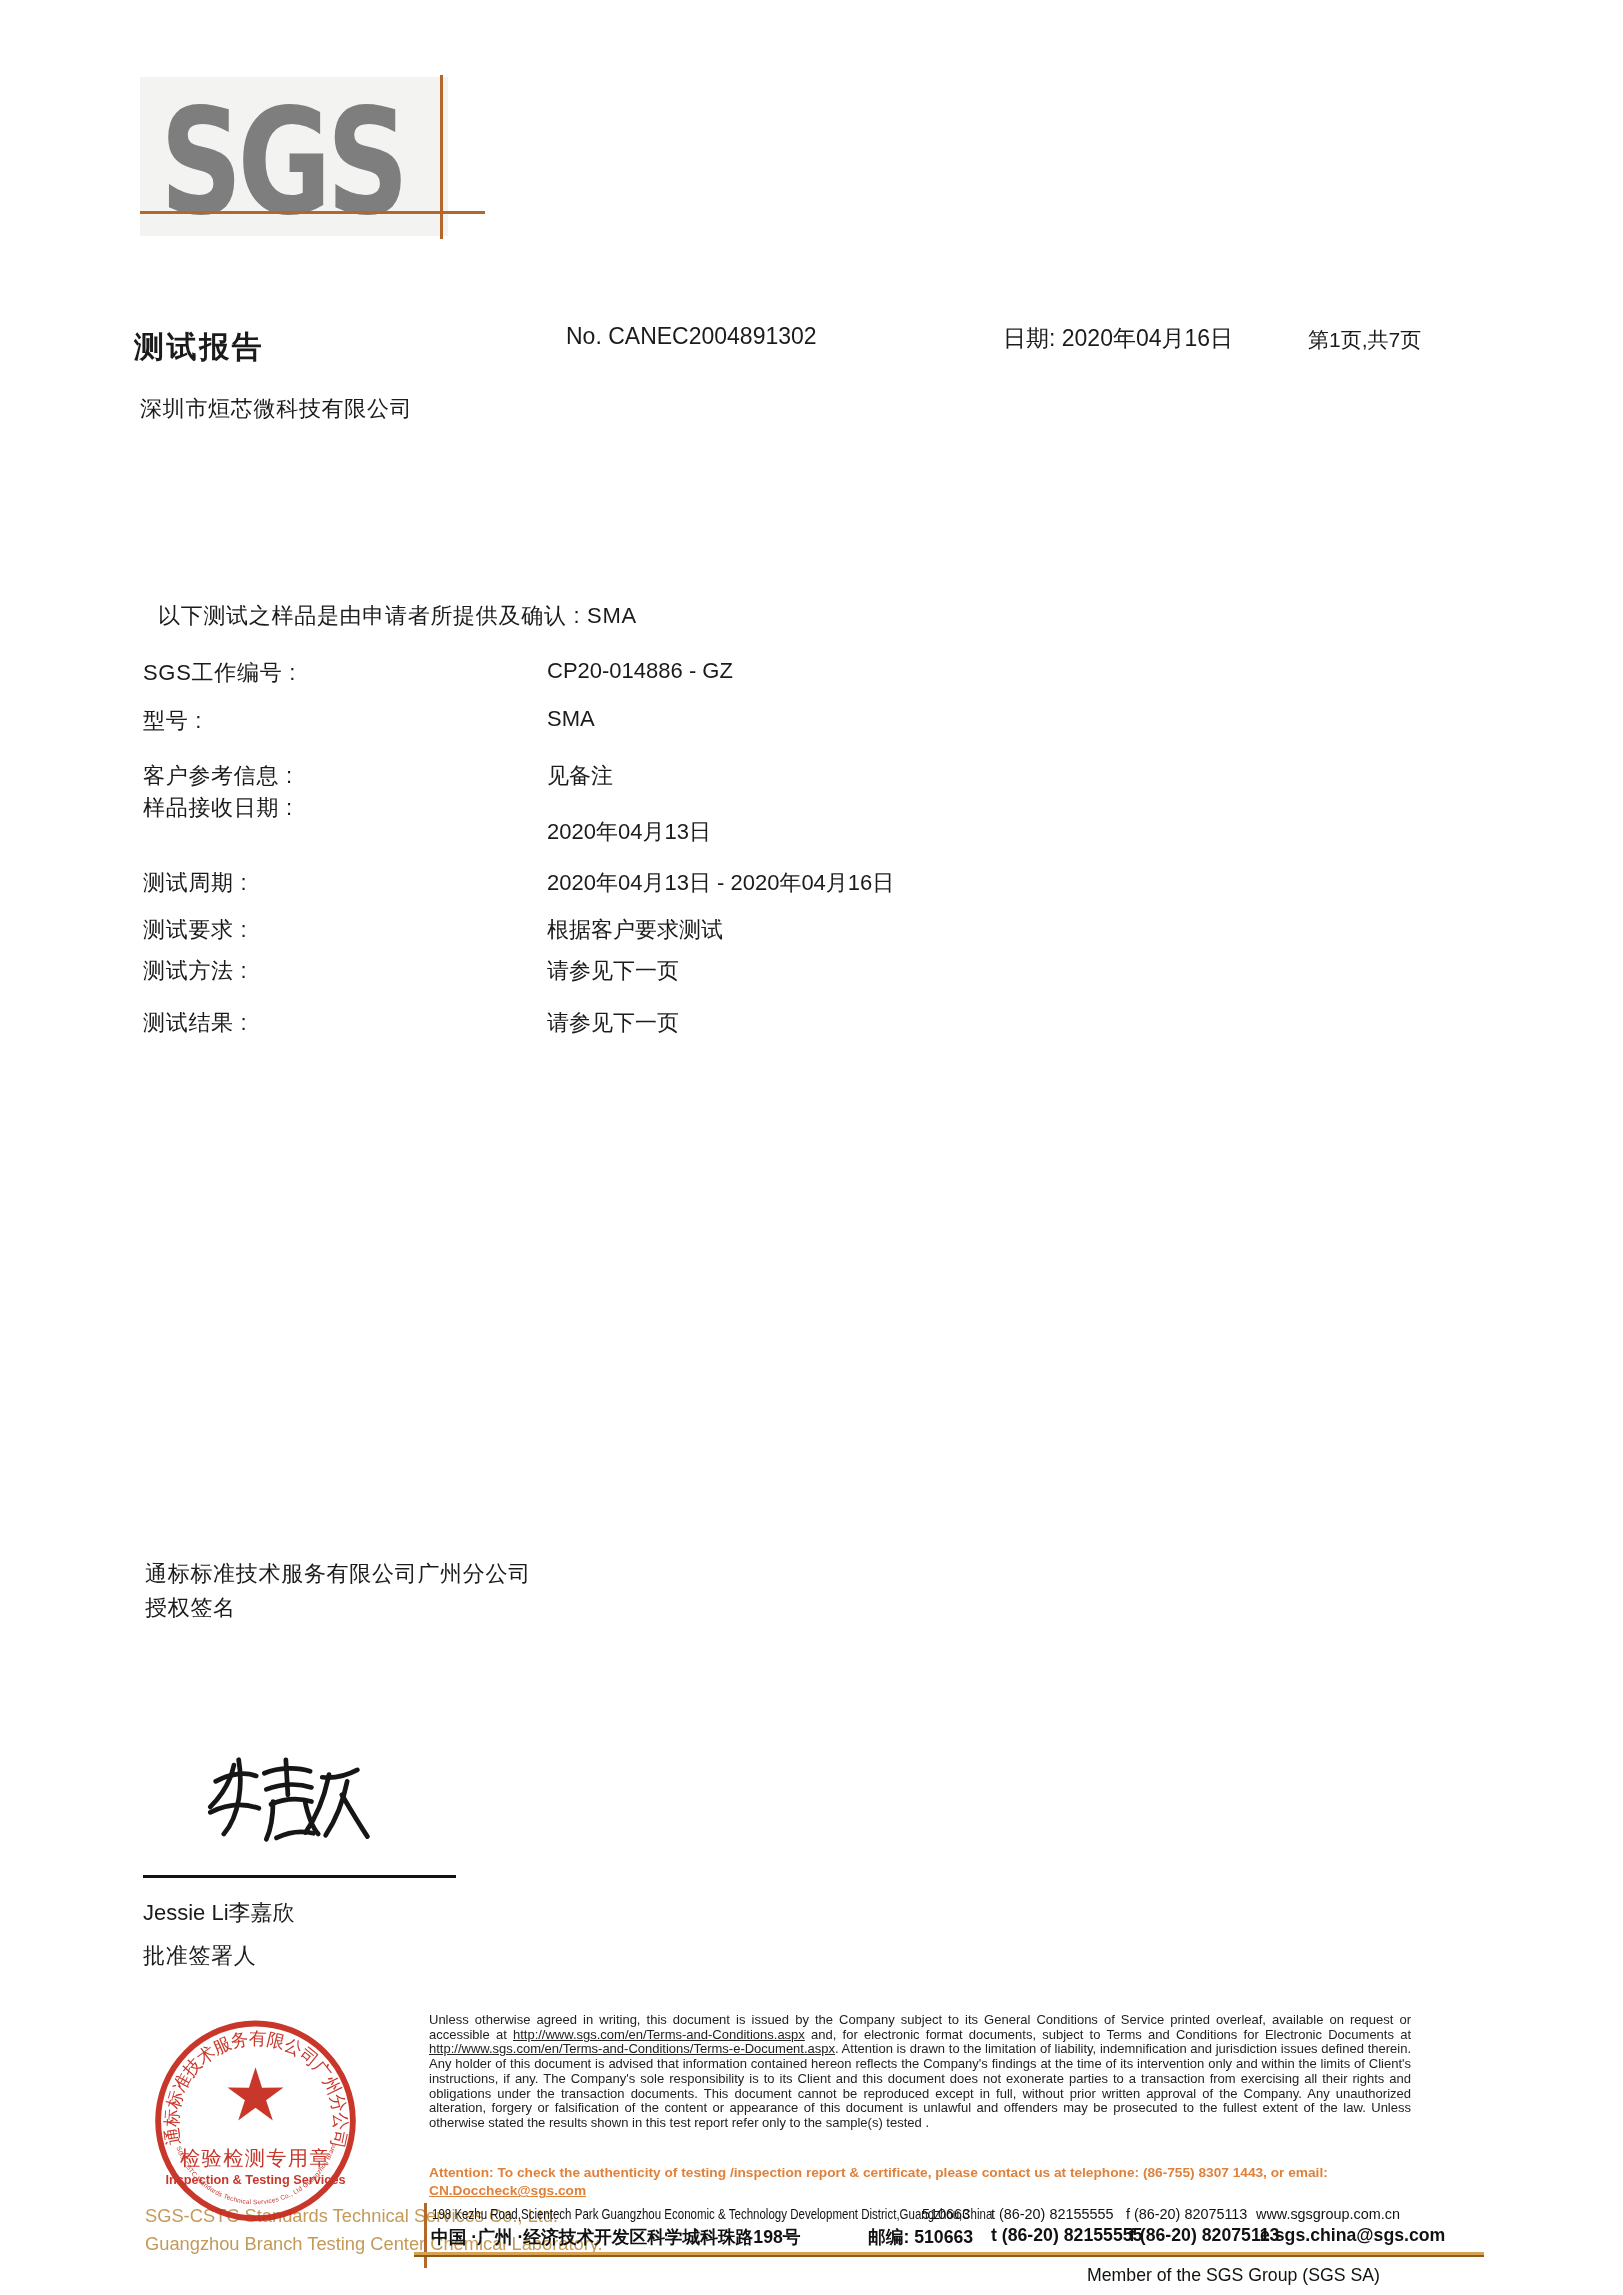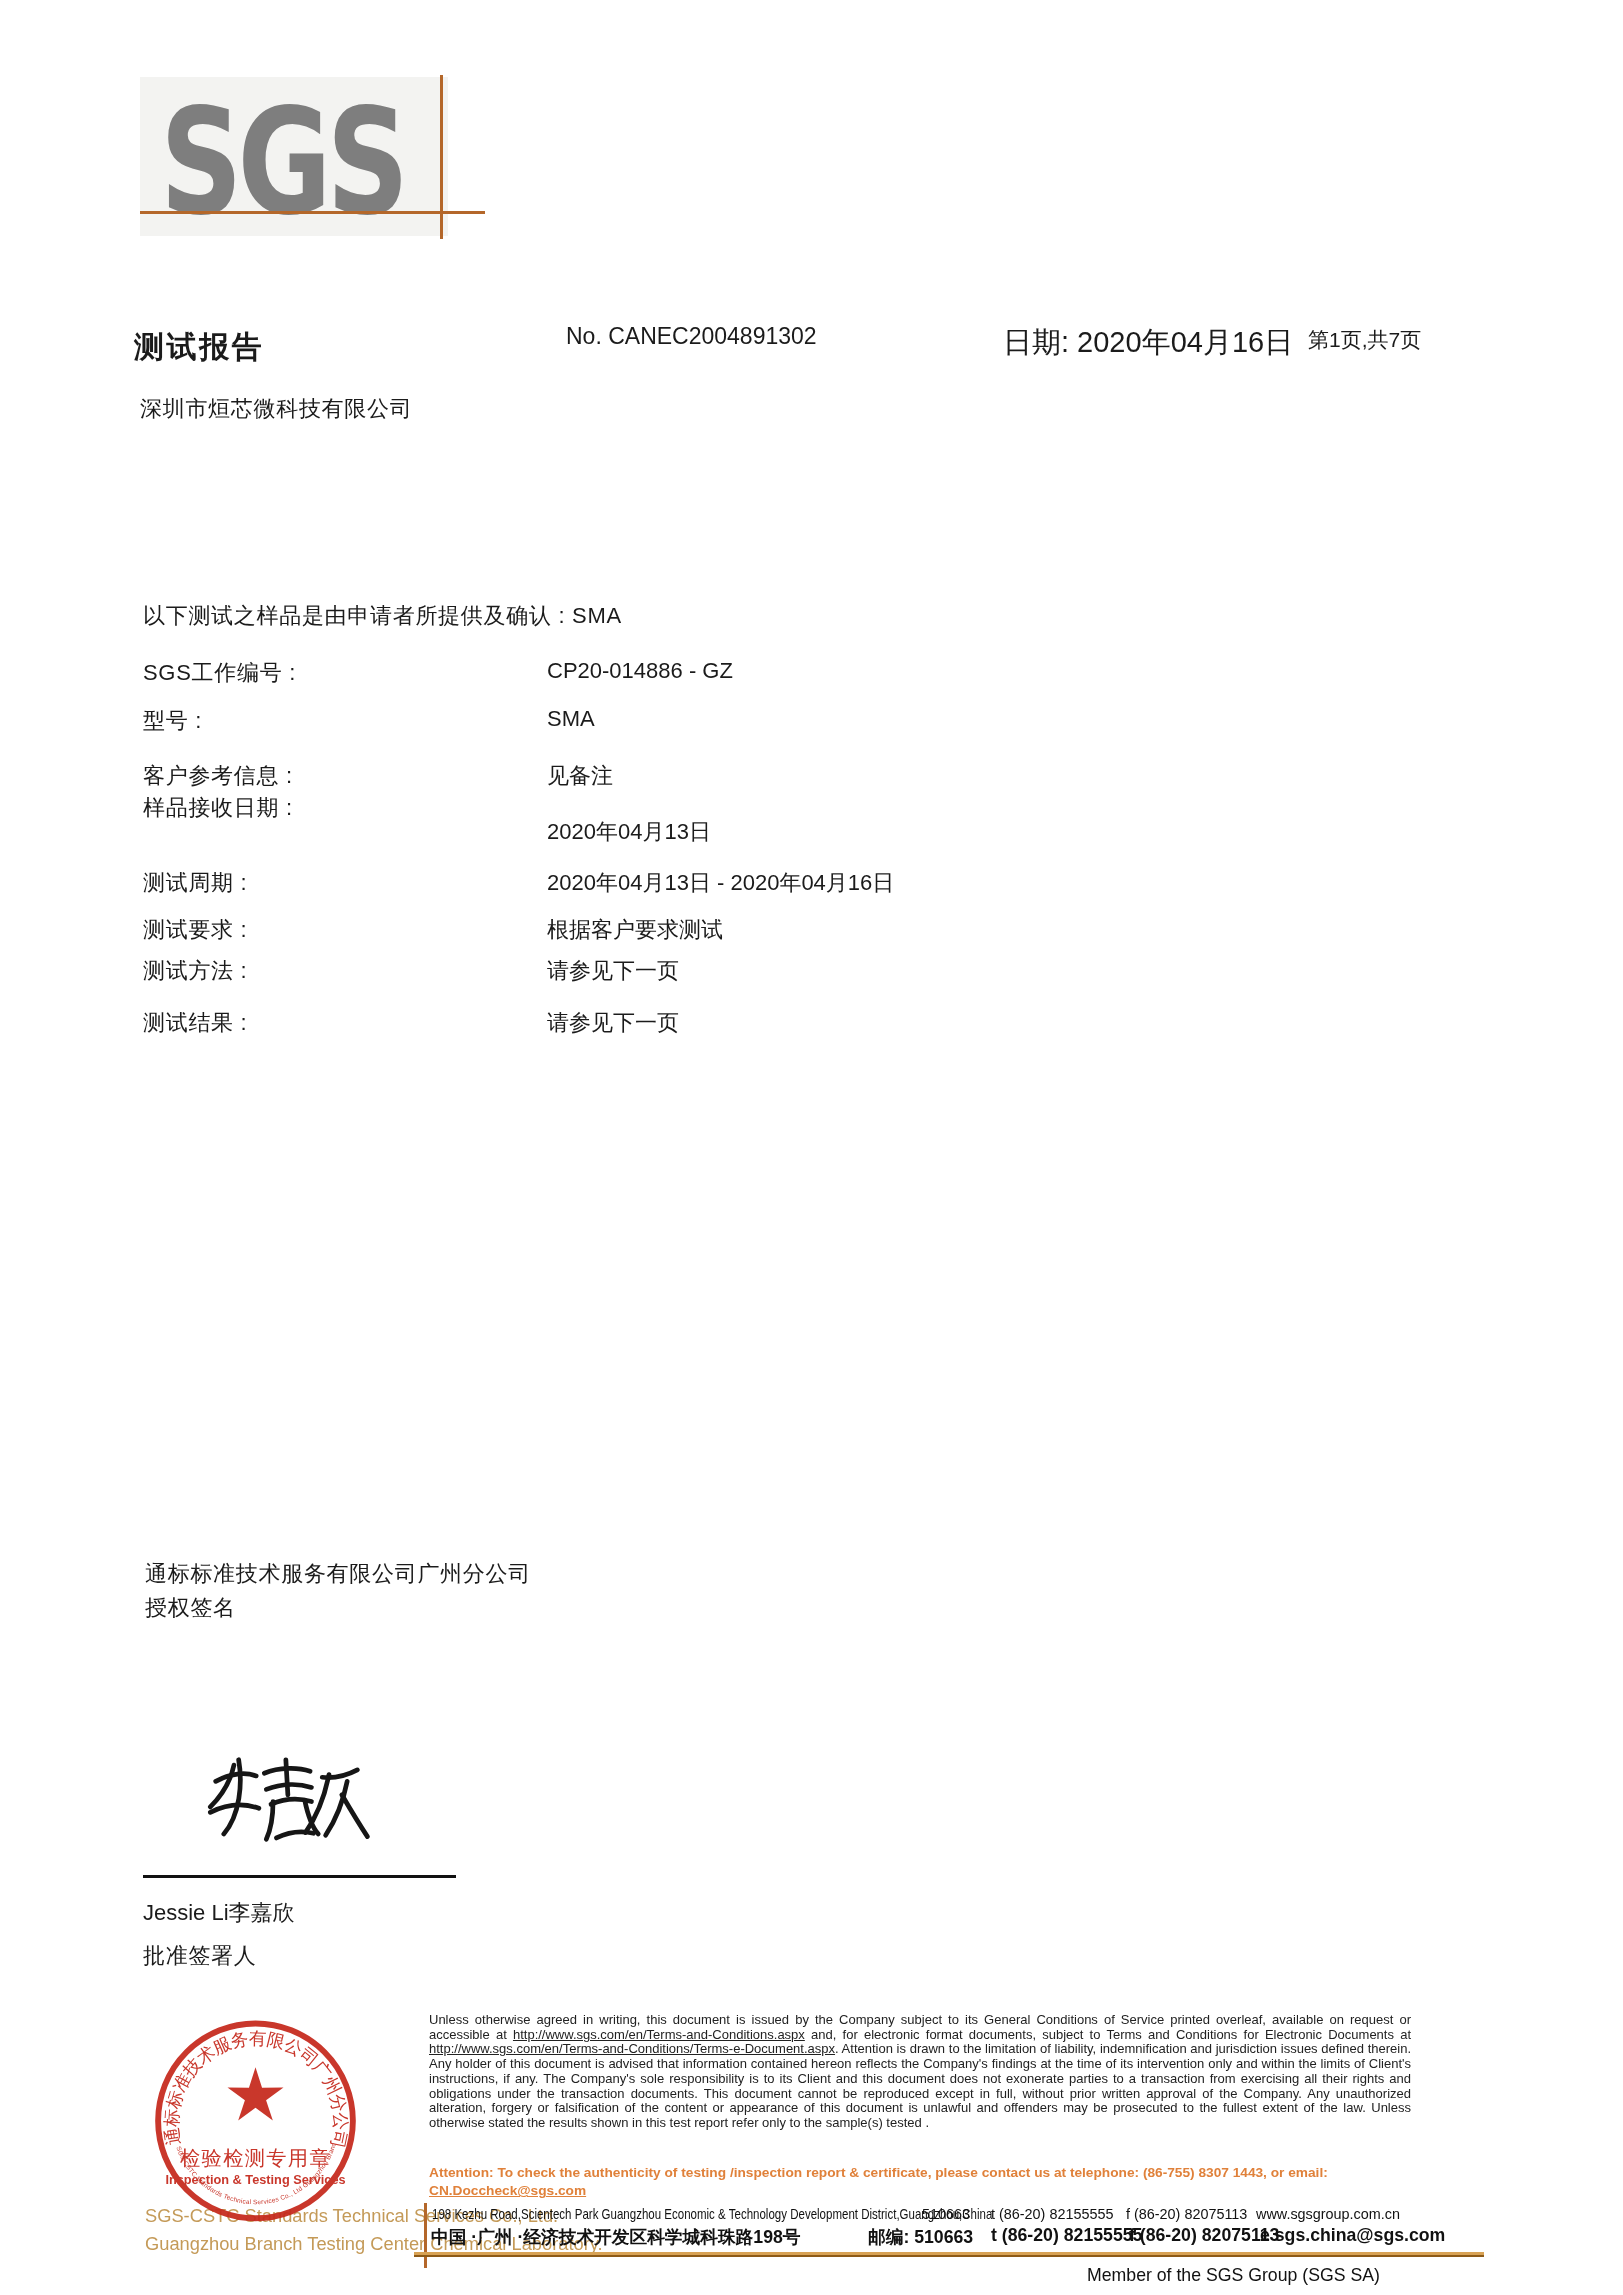--- a/index.html
+++ b/index.html
@@ -11,21 +11,21 @@
   .logo-box{left:140px;top:77px;width:308px;height:159px;background:#f3f3f1;}
   .logo-text{left:160px;top:89px;font-family:"DejaVu Sans", sans-serif;font-weight:bold;
              font-size:147px;line-height:1;color:#7e7e7e;letter-spacing:-6.5px;
              transform:scaleX(0.78);transform-origin:left top;}
   .logo-hline{left:140px;top:211px;width:345px;height:3.3px;background:#b4672a;}
   .logo-vline{left:440px;top:75px;width:3.3px;height:164px;background:#b4672a;}
 
   
   .doc-title{left:134px;top:315px;font-size:30px;font-weight:bold;letter-spacing:2.6px;margin-top:12px;}
   .report-no{left:566px;top:323px;font-size:23px;}
-  .report-date{left:1003px;top:323px;font-size:29px;}
+  .report-date{left:1003px;top:323px;font-size:23px;}
   .page-info{left:1308px;top:326px;font-size:21px;}
 
   .cn{letter-spacing:0.7px;}
   .body-line{font-size:22px;}
   .lbl{left:143px;font-size:22px;letter-spacing:0.7px;}
   .val{left:547px;font-size:22px;}
 
   
   .sig-line{left:143px;top:1875px;width:313px;height:3.3px;background:#111;}
   .sig-svg{left:196px;top:1753px;}
@@ -58,21 +58,21 @@
   <div class="abs logo-hline"></div>
   <div class="abs logo-vline"></div>
 
   <div class="abs doc-title">测试报告</div>
   <div class="abs report-no">No. CANEC2004891302</div>
   <div class="abs report-date">日期: 2020年04月16日</div>
   <div class="abs page-info">第1页,共7页</div>
 
   <div class="abs body-line cn" style="left:140px;top:394px;">深圳市烜芯微科技有限公司</div>
 
-  <div class="abs body-line cn" style="left:143px;top:601px;">以下测试之样品是由申请者所提供及确认 : SMA</div>
+  <div class="abs body-line cn" style="left:158px;top:601px;">以下测试之样品是由申请者所提供及确认 : SMA</div>
 
   <div class="abs lbl" style="top:658px;">SGS工作编号 :</div>
   <div class="abs val" style="top:658px;">CP20-014886 - GZ</div>
 
   <div class="abs lbl" style="top:706px;">型号 :</div>
   <div class="abs val" style="top:706px;">SMA</div>
 
   <div class="abs lbl" style="top:761px;">客户参考信息 :</div>
   <div class="abs val" style="top:761px;">见备注</div>
 

